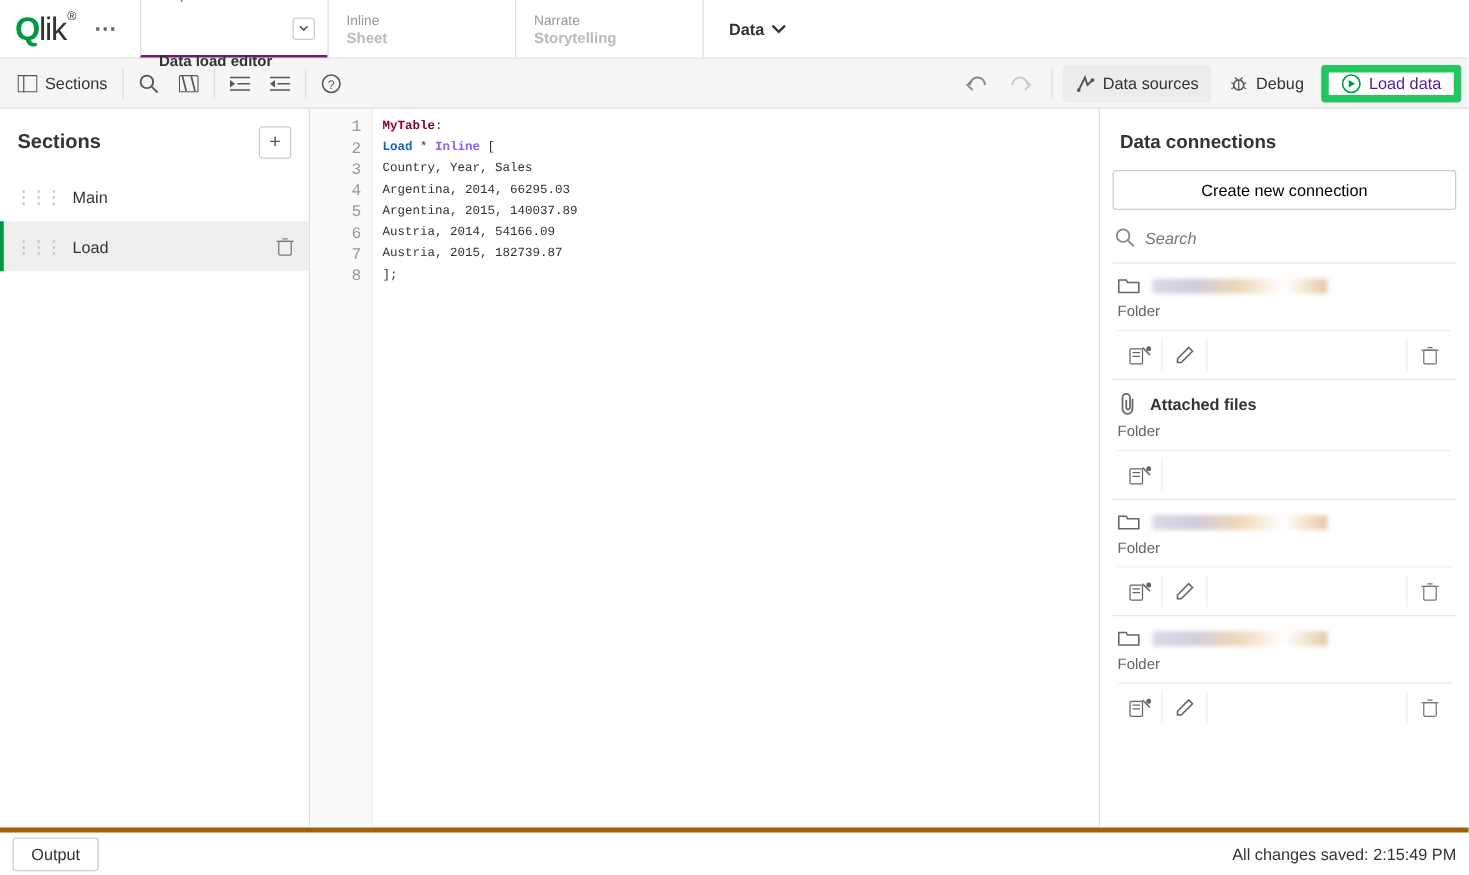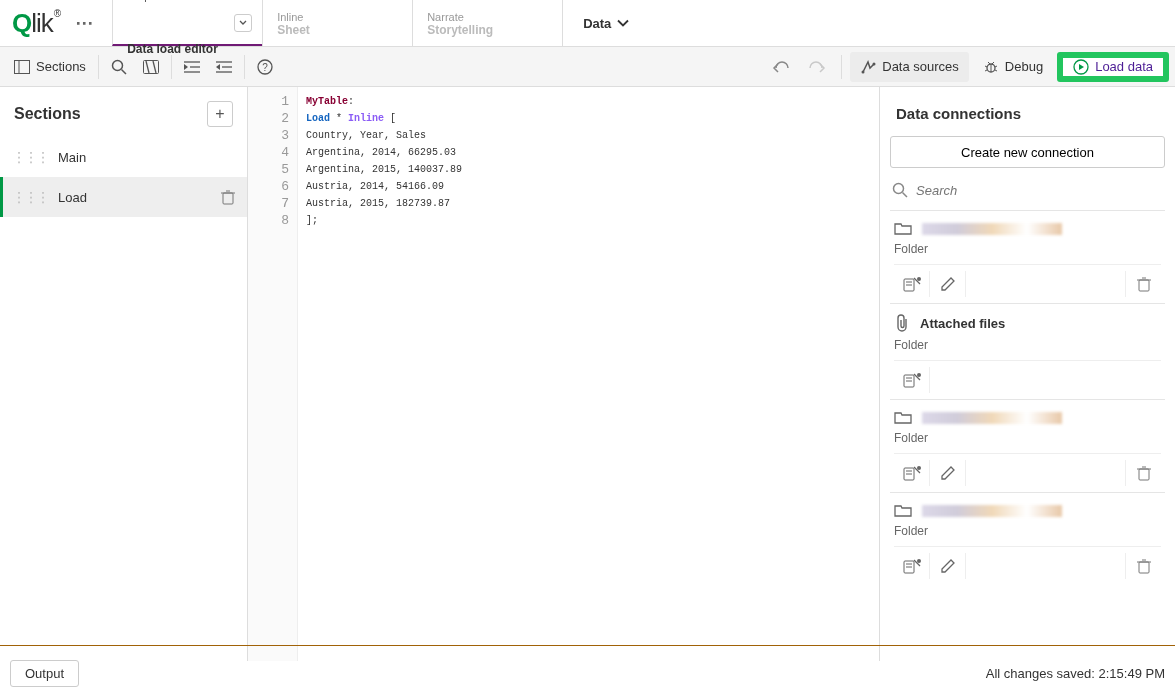--- a/index.html
+++ b/index.html
@@ -60,21 +60,21 @@
 .conn-item { border-top:1px solid #e5e5e5; padding:10px 4px 6px 4px;}
 .conn-item:first-child { border-top:1px solid #e5e5e5;}
 .conn-row1 { display:flex; align-items:center; gap:10px;}
 .conn-blur { height:12px; flex:1; background: linear-gradient(90deg,#dcd8e8,#d0ccda,#f0d8b8,#fff,#e8c8a8); filter:blur(1.5px); max-width:140px;}
 .conn-type { font-size:12px; color:#666; margin:6px 0 8px 0;}
 .conn-actions { display:flex; align-items:center; gap:0; border-top:1px solid #eee; padding-top:6px;}
 .conn-act-btn { width:36px; height:26px; display:flex; align-items:center; justify-content:center; color:#666; cursor:pointer; border-right:1px solid #eee;}
 .conn-act-btn.trash { margin-left:auto; border-right:none; border-left:1px solid #eee;}
 
 
-.footer { position:absolute; bottom:0; left:0; right:0; height:55px; border-top:1px solid #a16207; display:flex; align-items:center; padding:0 10px;}
+.footer { position:absolute; bottom:0; left:0; right:0; height:38px; border-top:4px solid #a16207; display:flex; align-items:center; padding:0 10px;}
 .output-btn { border:1px solid #ccc; border-radius:3px; padding:5px 14px; font-size:13px; cursor:pointer; background:#fff;}
 .saved-txt { margin-left:auto; font-size:13px; color:#333;}
 
 svg { display:block; }
 </style>
 </head>
 <body>
 
 <div class="header">
   <div class="logo-box">

